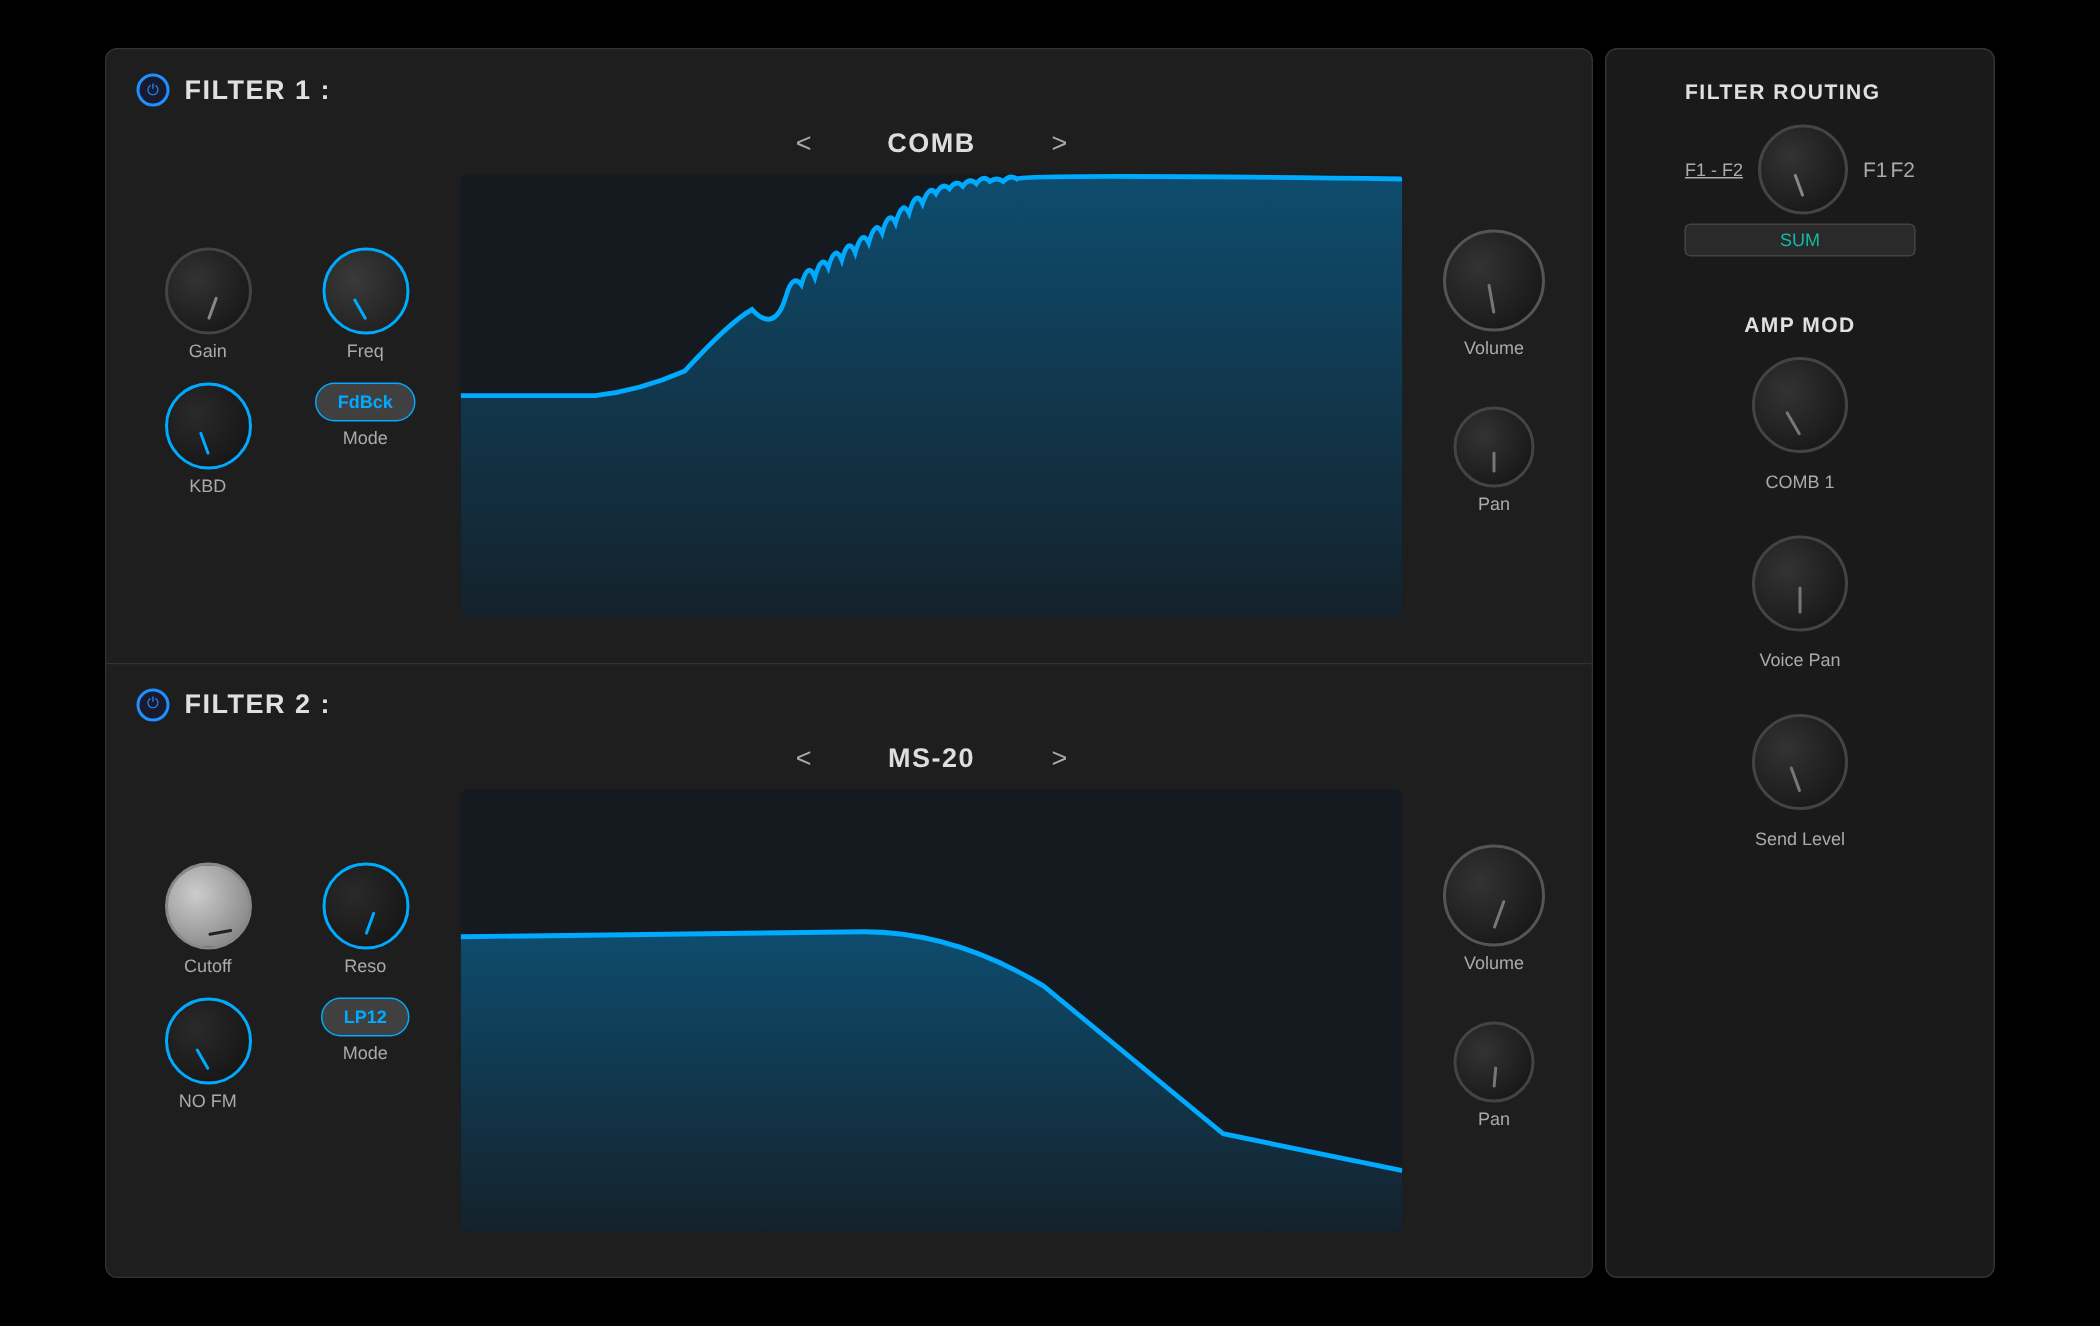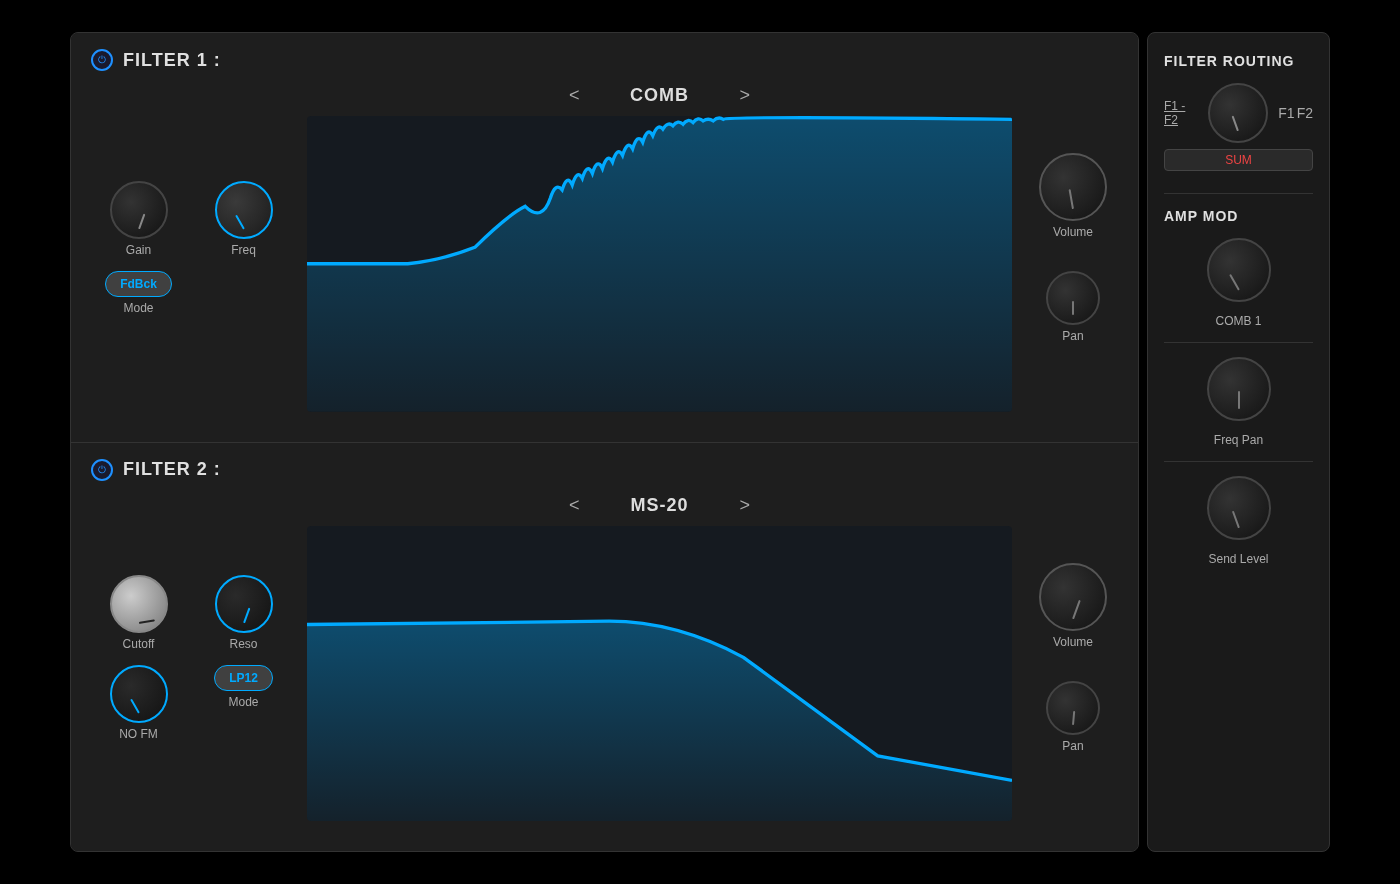--- a/index.html
+++ b/index.html
@@ -157,29 +157,30 @@
     .knobs-right {
       display: flex;
       flex-direction: column;
       gap: 32px;
       min-width: 90px;
       align-items: center;
       justify-content: center;
     }
     
     .right-panel {
-      width: 183px;
+      width: 260px;
       background: #1a1a1a;
       border: 1px solid #333;
       border-radius: 8px;
       margin-left: 8px;
       padding: 20px 16px;
       display: flex;
       flex-direction: column;
       gap: 0;
+      align-items: center;
     }
     .section-title {
       color: #e0e0e0;
       font-size: 14px;
       font-weight: bold;
       letter-spacing: 1px;
       margin-bottom: 14px;
     }
     .routing-area {
       display: flex;
@@ -199,21 +200,21 @@
     .routing-labels {
       display: flex;
       font-size: 14px;
       color: #aaa;
       gap: 2px;
     }
     .routing-sum-btn {
       background: #2a2a2a;
       border: 1px solid #444;
       border-radius: 4px;
-      color: #ef4444;
+      color: #14b8a6;
       font-size: 12px;
       padding: 3px 14px;
       cursor: pointer;
       flex: 1;
       text-align: center;
     }
     .divider {
       height: 1px;
       background: #333;
       margin: 14px 0;
@@ -253,20 +254,26 @@
             <div class="knob-outer dark-knob">
               <div class="knob-indicator" style="transform:rotate(20deg);background:#888;"></div>
             </div>
             <span class="knob-label">Gain</span>
           </div>
           <div class="knob-group">
             <div class="knob-outer blue-knob" style="border-color:#00aaff;background:radial-gradient(circle at 35% 35%,#3a3a3a,#1a1a1a);">
               <div class="knob-indicator" style="transform:rotate(-30deg);"></div>
             </div>
             <span class="knob-label">Freq</span>
+          </div>
+          <div class="knob-group">
+            <div class="knob-outer" style="border-color:#00aaff;background:radial-gradient(circle at 35% 35%,#2a2a2a,#111);width:58px;height:58px;">
+              <div class="knob-indicator" style="transform:rotate(-20deg);"></div>
+            </div>
+            <span class="knob-label">KBD</span>
           </div>
           <div class="knob-group">
             <div class="mode-btn">FdBck</div>
             <span class="knob-label">Mode</span>
           </div>
         </div>
 
         <div class="filter-display">
           <div class="filter-type-selector">
             <button class="arrow-btn">&lt;</button>
@@ -409,21 +416,21 @@
         <span class="label-text">COMB 1</span>
       </div>
     </div>
 
     <div class="divider"></div>
 
     <div class="amp-mod-knob-area">
       <div class="knob-outer dark-knob" style="width:64px;height:64px;">
         <div class="knob-indicator" style="transform:rotate(0deg);background:#777;height:18px;bottom:10px;"></div>
       </div>
-      <span class="label-text">Freq Pan</span>
+      <span class="label-text">Voice Pan</span>
     </div>
 
     <div class="divider"></div>
 
     <div class="amp-mod-knob-area">
       <div class="knob-outer dark-knob" style="width:64px;height:64px;">
         <div class="knob-indicator" style="transform:rotate(-20deg);background:#777;height:18px;bottom:10px;"></div>
       </div>
       <span class="label-text">Send Level</span>
     </div>

